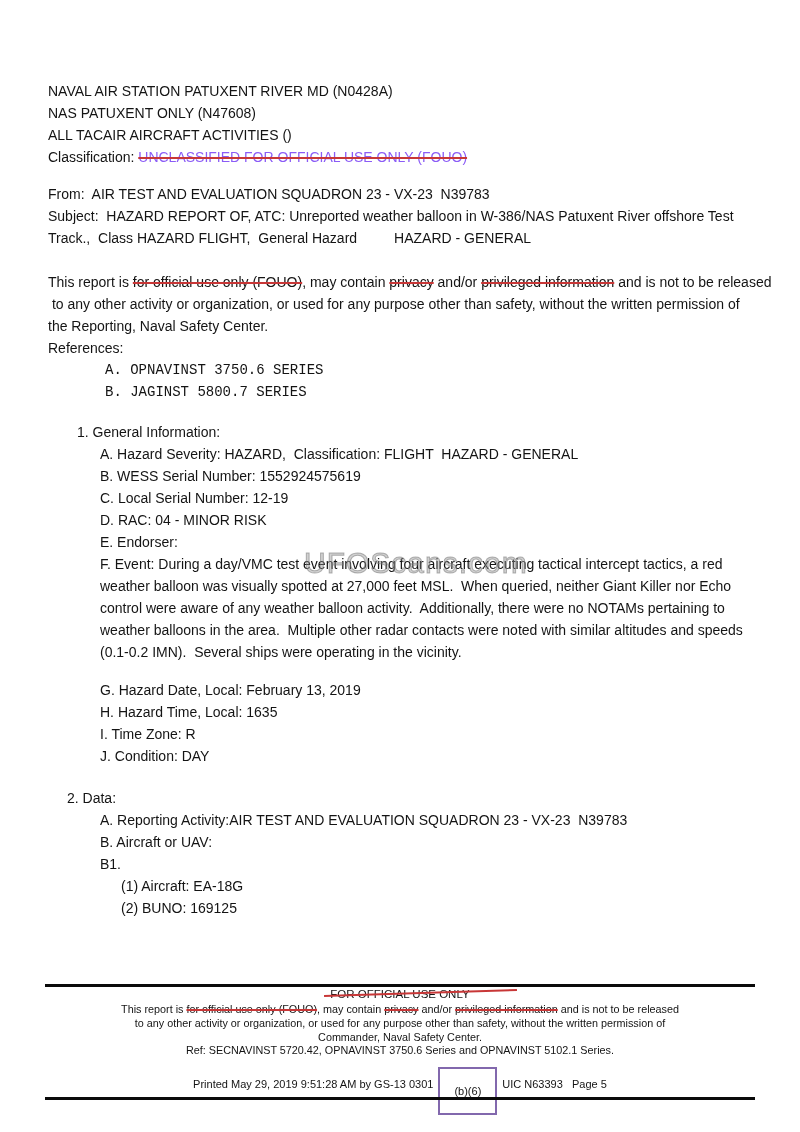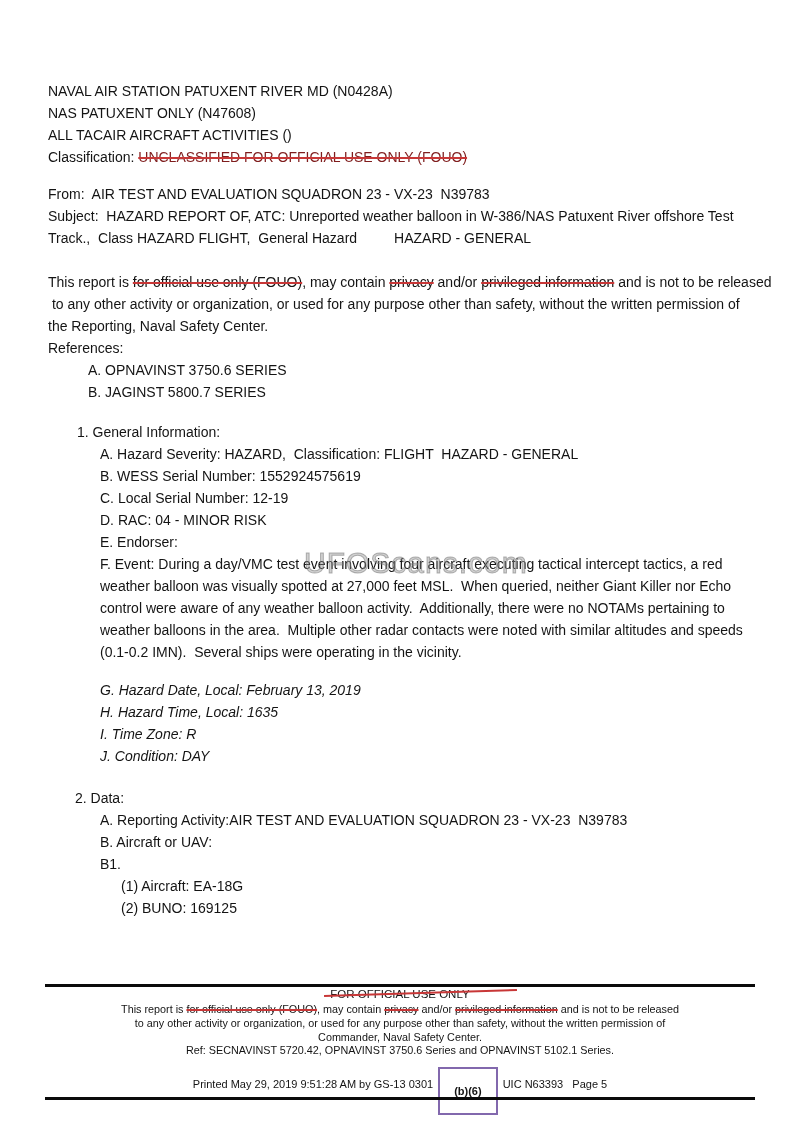--- a/index.html
+++ b/index.html
@@ -3,36 +3,36 @@
 <meta charset="utf-8">
 <style>
   html,body { margin:0; padding:0; background:#ffffff; }
   .page {
     position:relative; width:800px; height:1132px; background:#ffffff;
     font-family:"Liberation Sans", sans-serif; color:#141414; overflow:hidden;
   }
   .doc { position:absolute; left:48px; top:80px; width:714px; font-size:14px; line-height:22px; }
   .line { white-space:pre; }
   .para { white-space:pre-wrap; width:658px; }
-  .indent-ref  { margin-left:40px; }
+  .indent-ref  { margin-left:57px;font-family:Liberation Mono, monospace; }
   .indent-item { margin-left:52px; }
   .indent-sub  { margin-left:21px; }
   .from-block   { margin-top:15px; }
   .notice-block { margin-top:22px; }
   .sec1-heading { margin-top:18px; margin-left:29px; }
-  .gblock       { margin-top:16px;font-style:italic; }
-  .sec2-heading { margin-top:20px; margin-left:27px; }
+  .gblock       { margin-top:16px; }
+  .sec2-heading { margin-top:20px; margin-left:19px; }
 
   .strike {
     text-decoration:line-through;
     text-decoration-color:#c83737;
     text-decoration-thickness:2px;
   }
   .cls-strike {
-    color:#7f1d1d;
+    color:#8b5cf6;
     text-decoration:line-through;
     text-decoration-color:#c83737;
     text-decoration-thickness:2px;
   }
   .subject-hazard { margin-left:37px; }
 
   .watermark {
     position:absolute; left:304px; top:546px;
     font-size:30px; font-weight:400; letter-spacing:1px;
     color:rgba(140,140,140,0.40);
@@ -62,21 +62,21 @@
     text-decoration:line-through;
     text-decoration-color:#c83737;
     text-decoration-thickness:1.5px;
   }
   .footer-printed {
     position:absolute; left:0; right:0; top:1067px; text-align:center;
     font-size:11px; color:#141414; white-space:pre;
   }
   .redaction-box {
     display:inline-block; border:2px solid #8268ad; padding:16px 14px;
-    margin:0 5px; font-size:11px; vertical-align:-7px; background:#ffffff;font-weight:bold;
+    margin:0 5px; font-size:11px; vertical-align:-7px; background:#ffffff;
   }
 </style>
 </head>
 <body>
 
 <div class="page">
 
   <div class="watermark">UFOScans.com</div>
 
   <div class="doc">

